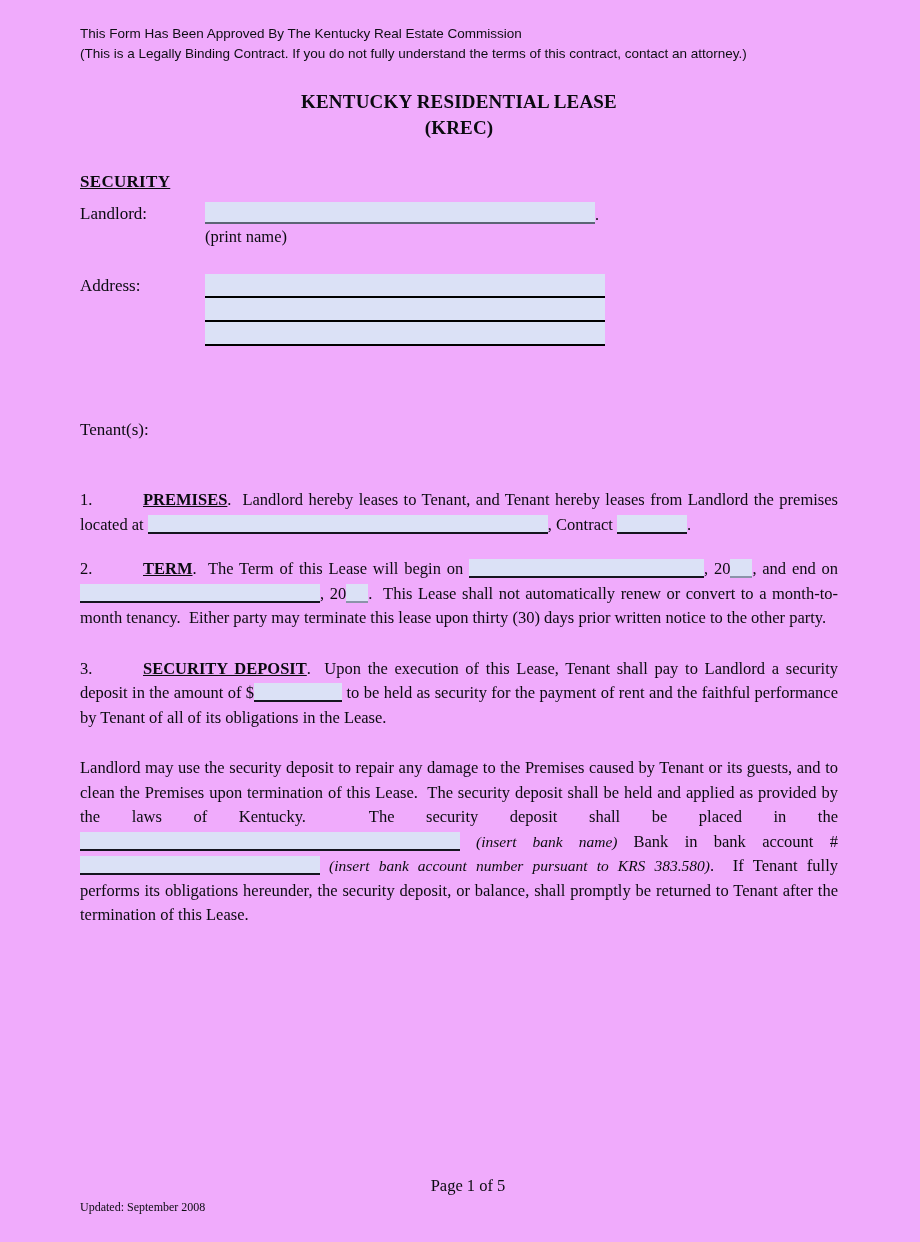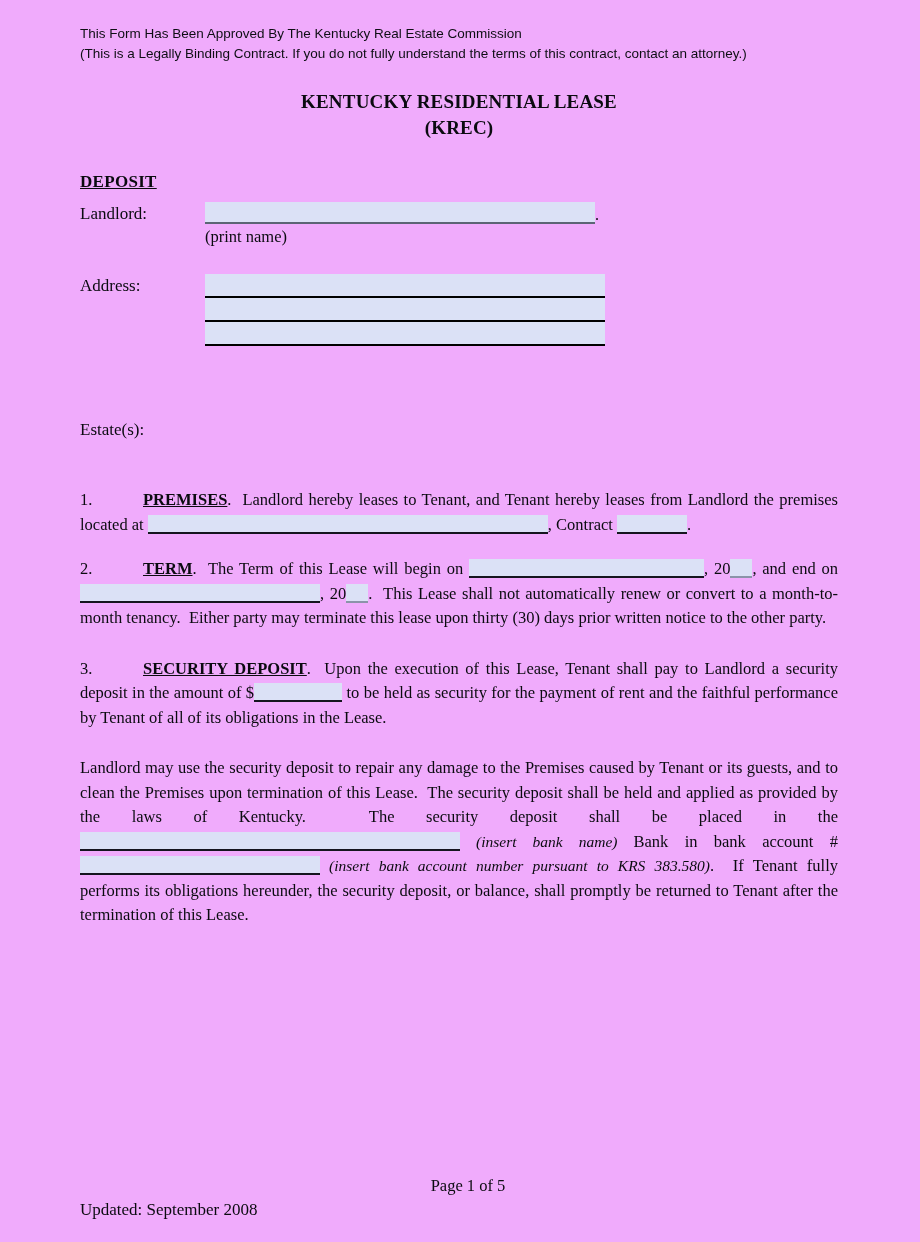--- a/index.html
+++ b/index.html
@@ -83,59 +83,59 @@
   .w-bankname { width:380px; }
   .w-bankacct { width:240px; }
   .ital { font-style:italic; font-size:15.5px; }
   
   .footer-page {
     position:absolute; left:16px; right:0; top:1176px;
     text-align:center; font-size:16.5px;
   }
   .footer-updated {
     position:absolute; left:80px; top:1200px;
-    font-size:17px;
+    font-size:12px;
   }
 </style>
 </head>
 <body>
 
 <div class="page">
 
   <div class="note">
     <div>This Form Has Been Approved By The Kentucky Real Estate Commission</div>
     <div>(This is a Legally Binding Contract. If you do not fully understand the terms of this contract, contact an attorney.)</div>
   </div>
 
   <div class="title-block">
     <div>KENTUCKY RESIDENTIAL LEASE</div>
     <div>(KREC)</div>
   </div>
 
-  <div class="parties-heading">DEPOSIT</div>
+  <div class="parties-heading">SECURITY</div>
 
   <div class="party-row landlord-row">
     <div class="party-label">Landlord:</div>
     <div class="party-fields">
       <div><span class="landlord-field"></span><span class="after-dot">.</span></div>
       <div class="caption">(print name)</div>
     </div>
   </div>
 
   <div class="party-row address-row">
     <div class="party-label">Address:</div>
     <div class="party-fields">
       <div class="field-line w-addr"></div>
       <div class="field-line w-addr"></div>
       <div class="field-line w-addr"></div>
     </div>
   </div>
 
   <div class="party-row tenant-row">
-    <div class="party-label">Estate(s):</div>
+    <div class="party-label">Tenant(s):</div>
   </div>
 
   <p class="body-para para-first"><span class="sec-num">1.</span><span class="sec-head">PREMISES</span><span>.&nbsp; Landlord hereby leases to Tenant, and Tenant hereby leases from Landlord the premises located at </span><span class="blank w-location"></span><span>, Contract </span><span class="blank w-zip"></span><span>.</span></p>
 
   <p class="body-para mt-20"><span class="sec-num">2.</span><span class="sec-head">TERM</span><span>.&nbsp; The Term of this Lease will begin on </span><span class="blank w-begin"></span><span>, 20</span><span class="blank w-year"></span><span>, and end on </span><span class="blank w-end"></span><span>, 20</span><span class="blank w-year"></span><span>.&nbsp; This Lease shall not automatically renew or convert to a month-to-month tenancy.&nbsp; Either party may terminate this lease upon thirty (30) days prior written notice to the other party.</span></p>
 
   <p class="body-para mt-26"><span class="sec-num">3.</span><span class="sec-head">SECURITY DEPOSIT</span><span>.&nbsp; Upon the execution of this Lease, Tenant shall pay to Landlord a security deposit in the amount of $</span><span class="blank w-amount"></span><span> to be held as security for the payment of rent and the faithful performance by Tenant of all of its obligations in the Lease.</span></p>
 
   <p class="body-para mt-26"><span>Landlord may use the security deposit to repair any damage to the Premises caused by Tenant or its guests, and to clean the Premises upon termination of this Lease.&nbsp; The security deposit shall be held and applied as provided by the laws of Kentucky.&nbsp; The security deposit shall be placed in the </span><span class="blank w-bankname"></span><span class="ital"> (insert bank name) </span><span>Bank in bank account # </span><span class="blank w-bankacct"></span><span class="ital"> (insert bank account number pursuant to KRS 383.580)</span><span>.&nbsp; If Tenant fully performs its obligations hereunder, the security deposit, or balance, shall promptly be returned to Tenant after the termination of this Lease.</span></p>
 

